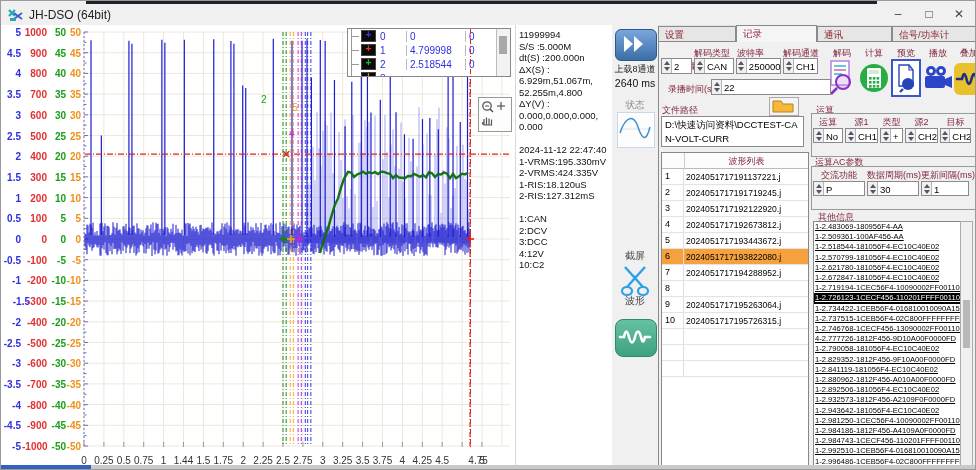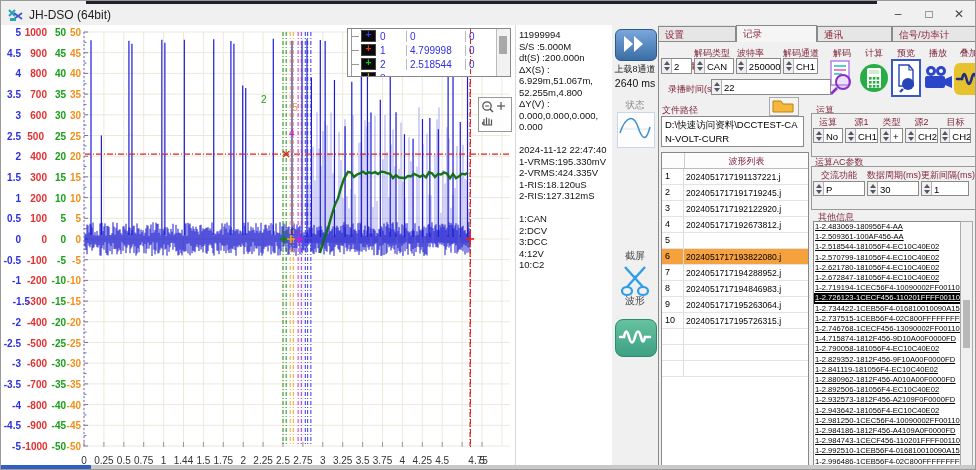--- a/index.html
+++ b/index.html
@@ -145,21 +145,21 @@
         <div class="ytick" style="left: 0px; width: 20px; top: 333.2px; color: rgb(47, 47, 224);">-3</div>
         <div class="ytick" style="left: 0px; width: 20px; top: 353.9px; color: rgb(47, 47, 224);">-3.5</div>
         <div class="ytick" style="left: 0px; width: 20px; top: 374.6px; color: rgb(47, 47, 224);">-4</div>
         <div class="ytick" style="left: 0px; width: 20px; top: 395.3px; color: rgb(47, 47, 224);">-4.5</div>
         <div class="ytick" style="left: 0px; width: 20px; top: 416px; color: rgb(47, 47, 224);">-5</div>
         <div class="ytick" style="left: 21px; width: 25px; top: 2px; color: rgb(224, 48, 48);">1000</div>
         <div class="ytick" style="left: 21px; width: 25px; top: 22.7px; color: rgb(224, 48, 48);">900</div>
         <div class="ytick" style="left: 21px; width: 25px; top: 43.4px; color: rgb(224, 48, 48);">800</div>
         <div class="ytick" style="left: 21px; width: 25px; top: 64.1px; color: rgb(224, 48, 48);">700</div>
         <div class="ytick" style="left: 21px; width: 25px; top: 84.8px; color: rgb(224, 48, 48);">600</div>
-        <div class="ytick" style="left: 4px; width: 39px; top: 105.5px; color: rgb(224, 48, 48);">500</div>
+        <div class="ytick" style="left: 21px; width: 25px; top: 105.5px; color: rgb(224, 48, 48);">500</div>
         <div class="ytick" style="left: 21px; width: 25px; top: 126.2px; color: rgb(224, 48, 48);">400</div>
         <div class="ytick" style="left: 21px; width: 25px; top: 146.9px; color: rgb(224, 48, 48);">300</div>
         <div class="ytick" style="left: 21px; width: 25px; top: 167.6px; color: rgb(224, 48, 48);">200</div>
         <div class="ytick" style="left: 21px; width: 25px; top: 188.3px; color: rgb(224, 48, 48);">100</div>
         <div class="ytick" style="left: 21px; width: 25px; top: 209px; color: rgb(224, 48, 48);">0</div>
         <div class="ytick" style="left: 21px; width: 25px; top: 229.7px; color: rgb(224, 48, 48);">-100</div>
         <div class="ytick" style="left: 21px; width: 25px; top: 250.4px; color: rgb(224, 48, 48);">-200</div>
         <div class="ytick" style="left: 21px; width: 25px; top: 271.1px; color: rgb(224, 48, 48);">-300</div>
         <div class="ytick" style="left: 21px; width: 25px; top: 291.8px; color: rgb(224, 48, 48);">-400</div>
         <div class="ytick" style="left: 21px; width: 25px; top: 312.5px; color: rgb(224, 48, 48);">-500</div>
@@ -1204,32 +1204,32 @@
             <div class="wrow">
               <div class="n">3</div>
               <div class="t">2024051717192122920.j</div>
             </div>
             <div class="wrow">
               <div class="n">4</div>
               <div class="t">2024051717192673812.j</div>
             </div>
             <div class="wrow">
               <div class="n">5</div>
+              <div class="t">2024051717193443672.j</div>
             </div>
             <div class="wrow sel">
               <div class="n">6</div>
               <div class="t">2024051717193822080.j</div>
             </div>
             <div class="wrow">
               <div class="n">7</div>
               <div class="t">2024051717194288952.j</div>
             </div>
             <div class="wrow">
               <div class="n">8</div>
-              <div class="t">2024051717194846983.j</div>
             </div>
             <div class="wrow">
               <div class="n">9</div>
               <div class="t">2024051717195263064.j</div>
             </div>
             <div class="wrow">
               <div class="n">10</div>
               <div class="t">2024051717195726315.j</div>
             </div>
             <div class="wrow">
@@ -1253,21 +1253,21 @@
           <div class="irow">1-2.509361-100AF456-AA</div>
           <div class="irow">1-2.518544-181056F4-EC10C40E02</div>
           <div class="irow">1-2.570799-181056F4-EC10C40E02</div>
           <div class="irow">1-2.621780-181056F4-EC10C40E02</div>
           <div class="irow">1-2.672847-181056F4-EC10C40E02</div>
           <div class="irow">1-2.719194-1CEC56F4-10090002FF001100</div>
           <div class="irow sel">1-2.726123-1CECF456-110201FFFF001100</div>
           <div class="irow">1-2.734422-1CEB56F4-016810010090A15A</div>
           <div class="irow">1-2.737515-1CEB56F4-02C800FFFFFFFFFF</div>
           <div class="irow">1-2.746768-1CECF456-13090002FF001100</div>
-          <div class="irow">1-4.715874-1812F456-9D10A00F0000FD</div>
+          <div class="irow">4-2.777726-1812F456-9D10A00F0000FD</div>
           <div class="irow">1-2.790058-181056F4-EC10C40E02</div>
           <div class="irow">1-2.829352-1812F456-9F10A00F0000FD</div>
           <div class="irow">1-2.841119-181056F4-EC10C40E02</div>
           <div class="irow">1-2.880962-1812F456-A010A00F0000FD</div>
           <div class="irow">1-2.892506-181056F4-EC10C40E02</div>
           <div class="irow">1-2.932573-1812F456-A2109F0F0000FD</div>
           <div class="irow">1-2.943642-181056F4-EC10C40E02</div>
           <div class="irow">1-2.981250-1CEC56F4-10090002FF001100</div>
           <div class="irow">1-2.984186-1812F456-A4109A0F0000FD</div>
           <div class="irow">1-2.984743-1CECF456-110201FFFF001100</div>

